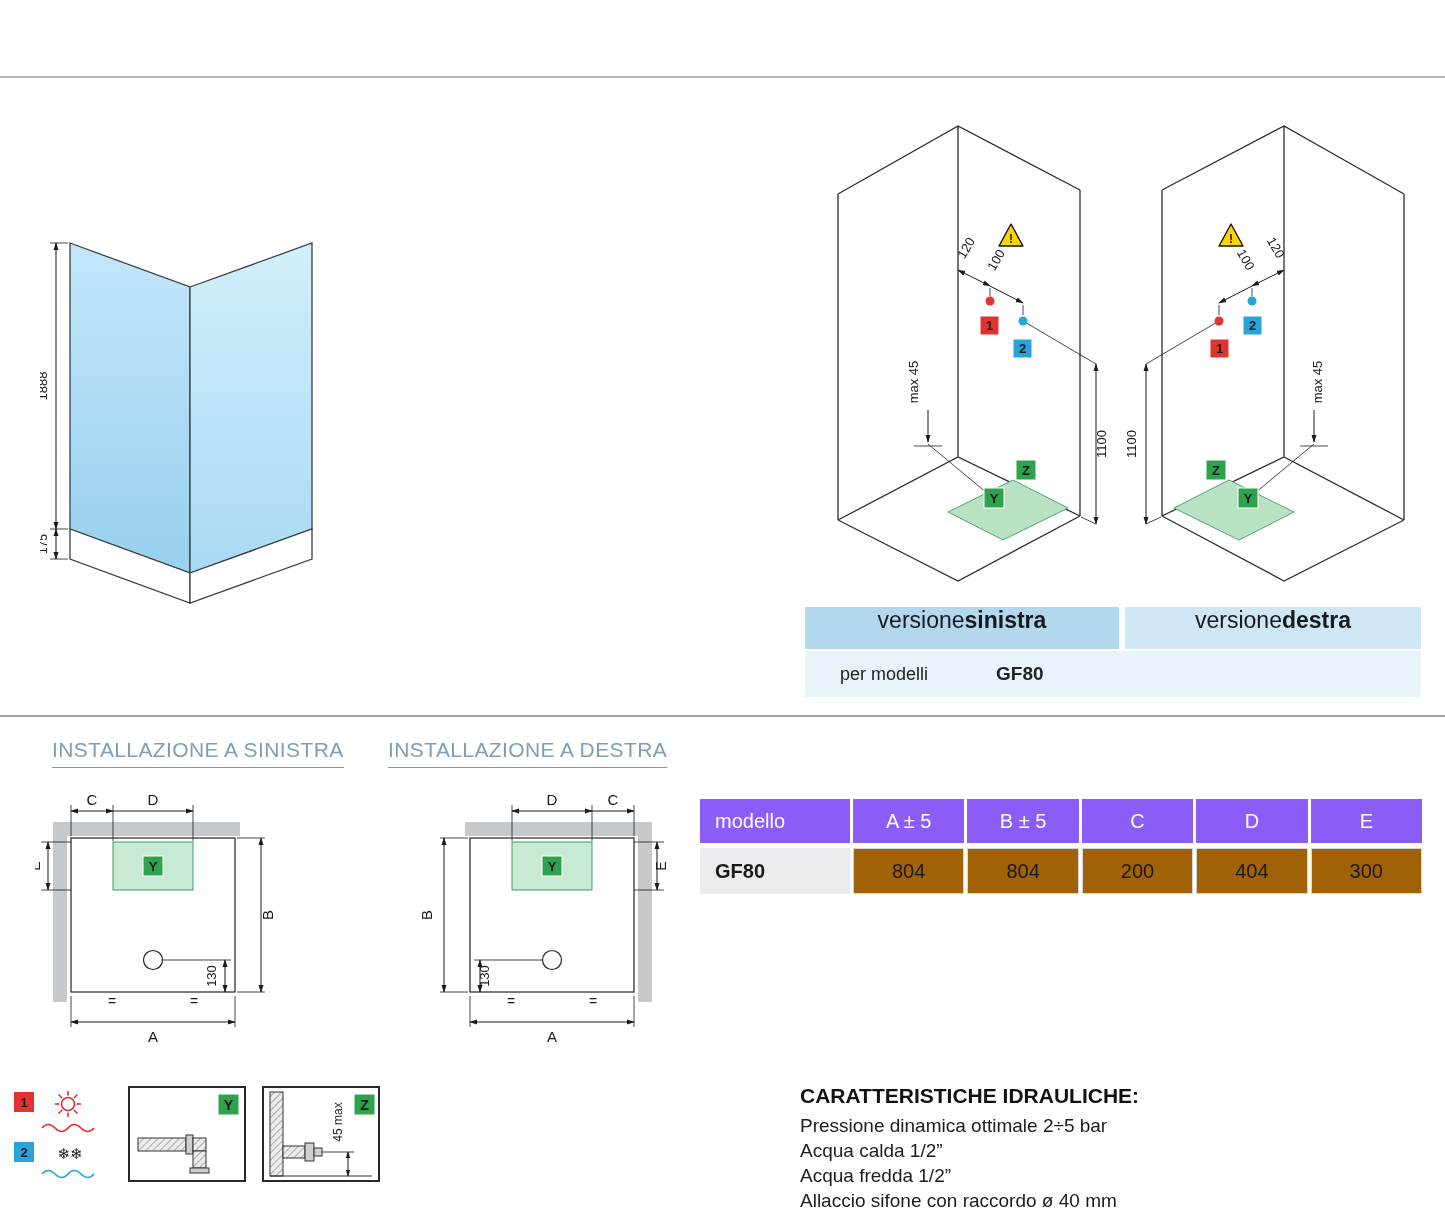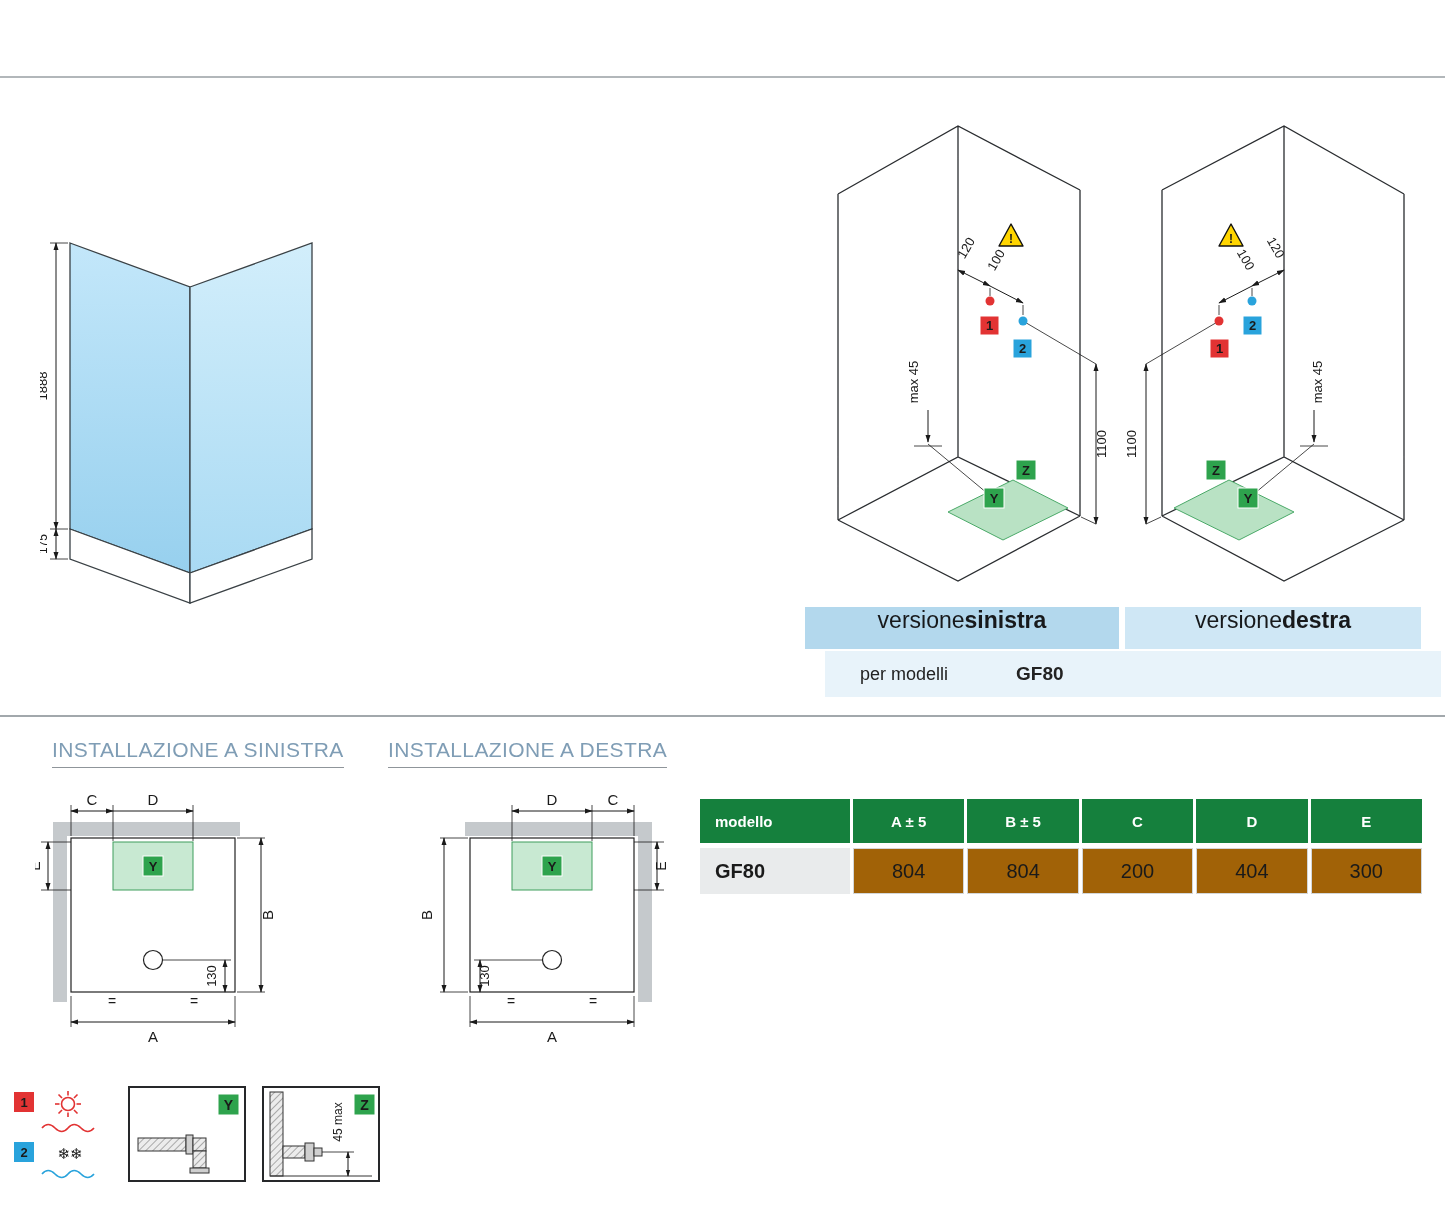--- a/index.html
+++ b/index.html
@@ -12,30 +12,30 @@
   .hdr-title { left:18px; top:10px; font-size:44px; font-weight:400; color:#43474b; letter-spacing:1px; }
   .hdr-sub { right:22px; top:10px; font-size:44px; font-weight:bold; color:#a7c5da; letter-spacing:1px; }
   .hdr-rule { left:0; top:76px; width:1445px; height:2px; background:#b2b7ba; }
   .mid-rule { left:0; top:715px; width:1445px; height:2px; background:#a2a8ac; }
   svg text { font-family:"Liberation Sans", sans-serif; fill:#1a1a1a; }
   .ver-cell { display:flex; align-items:flex-start; justify-content:center; font-size:23px; color:#17191b; }
   .ver-left { left:805px; top:607px; width:314px; height:42px; background:#b3d8ed; }
   .ver-right { left:1125px; top:607px; width:296px; height:42px; background:#cfe7f5; }
   .ver-bold { font-weight:bold; }
   .models-band { left:805px; top:651px; width:616px; height:46px; background:#e8f3fa;
-    display:flex; align-items:center; padding-left:35px; font-size:18px; color:#222;margin-left:20px; }
+    display:flex; align-items:center; padding-left:35px; font-size:18px; color:#222; }
   .models-value { font-weight:bold; font-size:19px; margin-left:68px; }
   .plan-title { font-size:21px; color:#7f9db5; letter-spacing:0.4px;
     border-bottom:1px solid #8f959a; padding-bottom:5px; min-width:198px; }
   .pt-left { left:52px; top:738px; }
   .pt-right { left:388px; top:738px; }
   .spec-table { left:700px; top:799px; width:722px; display:grid;
     grid-template-columns:150px repeat(5, 1fr); grid-template-rows:44px 46px;
     column-gap:3px; row-gap:5px; }
-  .th { background:#15803d; color:#fff; font-weight:bold; font-size:15px;
+  .th { background:#8b5cf6; color:#fff; font-weight:normal; font-size:20px;
     display:flex; align-items:center; justify-content:center; }
   .th-first { justify-content:flex-start; padding-left:15px; }
   .td { background:#a16207; border:1px solid #d3d6d8; font-size:20px;
     display:flex; align-items:center; justify-content:center; }
   .td-first { background:#e9ebec; border:none; font-weight:bold; justify-content:flex-start; padding-left:15px; }
   .legend-box { border:2px solid #26282a; background:#fff; }
   .hydr { left:800px; top:1084px; width:630px; }
   .hydr-title { font-size:21px; font-weight:bold; margin-bottom:5px; color:#111; }
   .hydr-line { font-size:19px; line-height:1.32; color:#1c1c1c; }
 </style>
@@ -324,14 +324,21 @@
       <rect x="41" y="55" width="9" height="18" fill="#cfcfcf" stroke="#333" stroke-width="1"></rect>
       <rect x="50" y="60" width="8" height="8" fill="#cfcfcf" stroke="#333" stroke-width="1"></rect>
       <line x1="58" y1="64" x2="90" y2="64" stroke="#1a1a1a" stroke-width="0.8"></line>
       <line x1="84" y1="64" x2="84" y2="88" stroke="#1a1a1a" stroke-width="1" marker-start="url(#mZ3)" marker-end="url(#mZ3)"></line>
       <text x="78" y="34" font-size="12" text-anchor="middle" transform="rotate(-90 78 34)">45 max</text>
       <rect x="90" y="6" width="21" height="21" fill="#2ea34d" stroke="#fff" stroke-width="1"></rect>
       <text x="100.5" y="21.5" fill="#fff" font-size="14" font-weight="bold" text-anchor="middle">Z</text>
     </svg>
   </div>
 
+  <div class="abs hydr">
+    <div class="hydr-title">CARATTERISTICHE IDRAULICHE:</div>
+    <div class="hydr-line">Pressione dinamica ottimale 2÷5 bar</div>
+    <div class="hydr-line">Acqua calda 1/2”</div>
+    <div class="hydr-line">Acqua fredda 1/2”</div>
+    <div class="hydr-line">Allaccio sifone con raccordo ø 40 mm</div>
+  </div>
 
 </div>
 
 </body></html>

